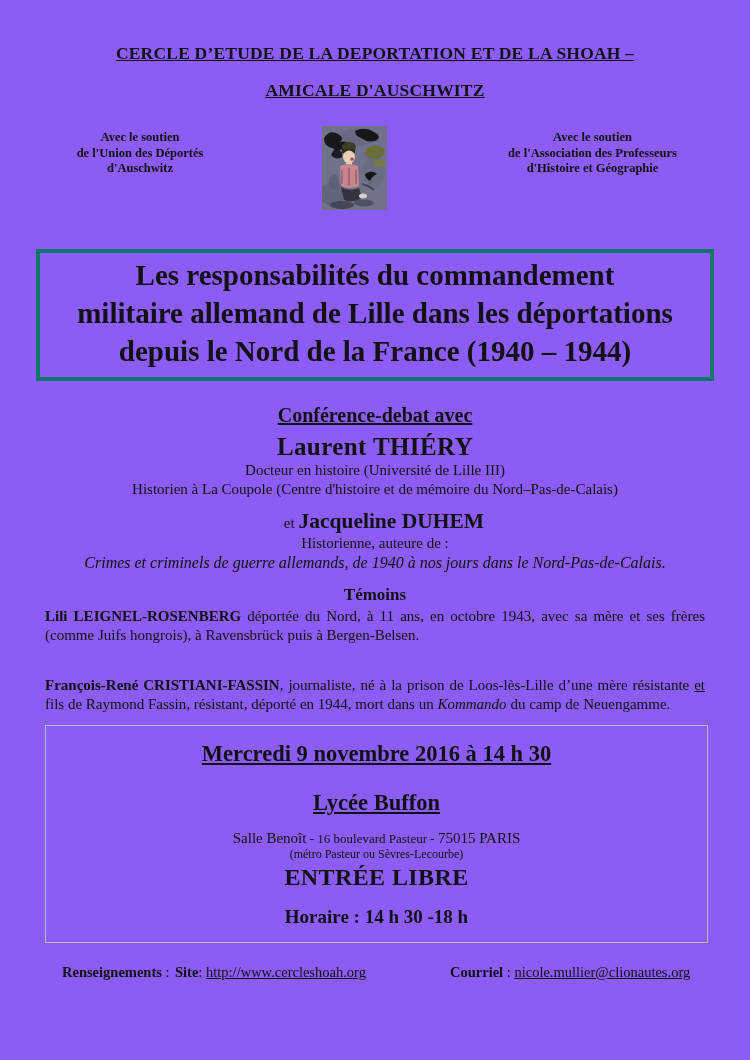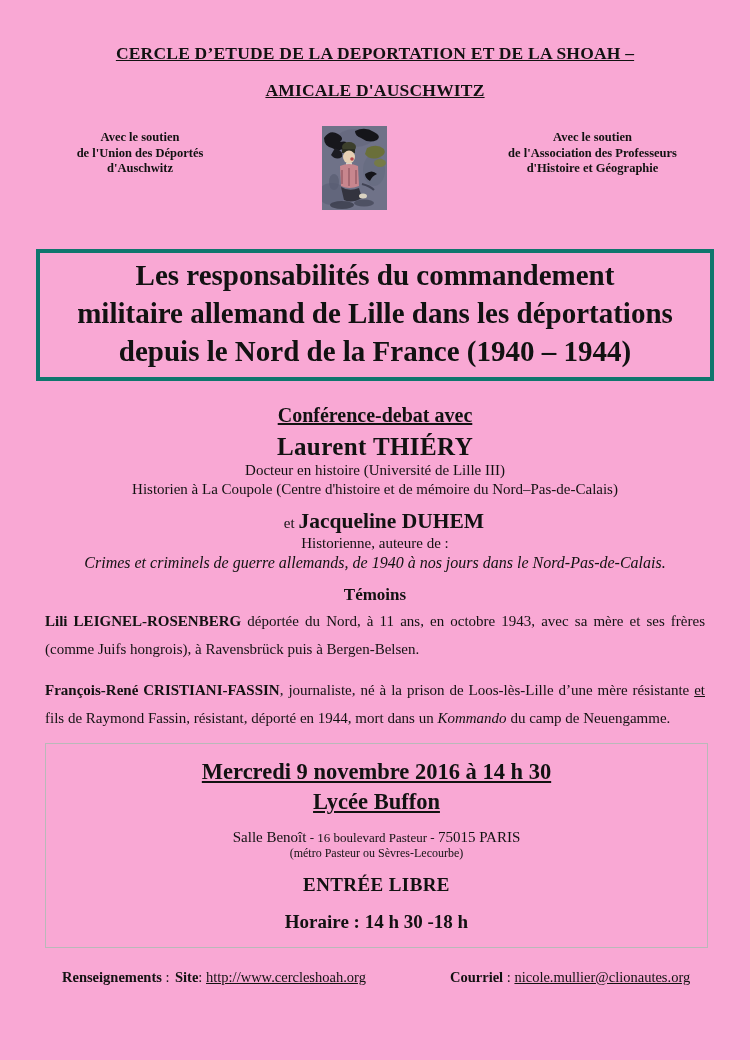--- a/index.html
+++ b/index.html
@@ -1,21 +1,21 @@
 <!DOCTYPE html>
 <html><head>
 <meta charset="utf-8">
 <style>
   html,body{margin:0;padding:0;}
   body{
     width:750px;height:1060px;background:#ffffff;color:#121212;
     font-family:"Liberation Serif","DejaVu Serif",serif;
     overflow:hidden;
   }
-  .page{position:relative;width:750px;height:1060px;background:#f9a8d4;}
+  .page{position:relative;width:750px;height:1060px;background:#8b5cf6;}
 
   .center{text-align:center;}
   .u{text-decoration:underline;}
   .b{font-weight:bold;}
 
   
   .hdr1{padding-top:43px;font-size:17.5px;font-weight:bold;letter-spacing:.2px;}
   .hdr2{margin-top:16px;font-size:17.5px;font-weight:bold;letter-spacing:.2px;}
 
   
@@ -36,33 +36,33 @@
   .sp1-name{margin-top:6px;font-size:25px;font-weight:bold;letter-spacing:.4px;}
   .sp1-line{font-size:15px;line-height:18.5px;}
   .sp2{margin-top:11px;margin-left:18px;}
   .sp2 .et{font-size:15px;font-weight:normal;}
   .sp2 .nm{font-size:21.5px;font-weight:bold;}
   .sp2-line{font-size:15px;line-height:18px;}
   .book{font-style:italic;font-size:16px;margin-top:2px;}
 
   
   .temoins-h{margin-top:13px;font-size:17px;font-weight:bold;}
-  .para{margin:2px 45px 0 45px;font-size:15px;line-height:28px;text-align:justify;}
-  .para + .para{margin-top:13px;}
+  .para{margin:2px 45px 0 45px;font-size:15px;line-height:19px;text-align:justify;}
+  .para + .para{margin-top:31px;}
   .kommando{font-style:italic;}
 
   
   .event-box{margin:11px 42px 0 45px;border:1px solid #b9b9b9;text-align:center;
     padding:15px 0 14px 0;}
   .ev-date{font-size:22.5px;font-weight:bold;text-decoration:underline;}
-  .ev-venue{margin-top:4px;font-size:22.5px;font-weight:bold;text-decoration:underline;}
+  .ev-venue{margin-top:23px;font-size:22.5px;font-weight:bold;text-decoration:underline;}
   .ev-address{margin-top:14px;font-size:15px;}
   .ev-address .small{font-size:13px;}
   .ev-metro{margin-top:0;font-size:12px;}
-  .ev-entry{margin-top:13px;font-size:19px;font-weight:bold;letter-spacing:.4px;}
+  .ev-entry{margin-top:2px;font-size:24px;font-weight:bold;letter-spacing:.4px;}
   .ev-hours{margin-top:15px;font-size:19px;font-weight:bold;}
 
   
   .footer{position:relative;margin-top:21px;height:22px;font-size:14.5px;}
   .f-rens{position:absolute;left:62px;}
   .f-site{position:absolute;left:175px;}
   .f-courriel{position:absolute;left:450px;}
   .link{color:#121212;text-decoration:underline;cursor:pointer;}
 </style>
 </head>

